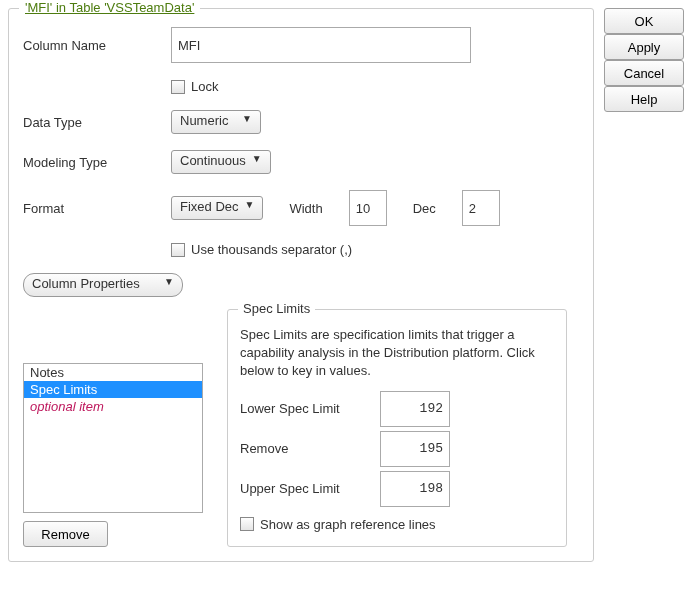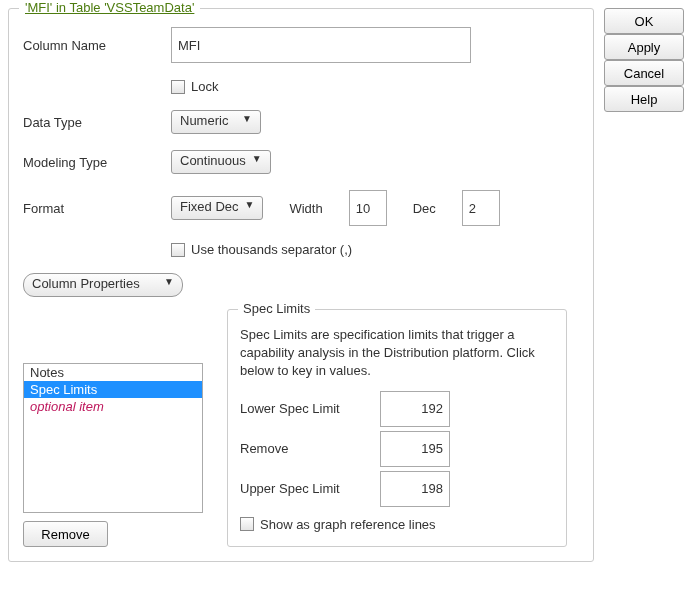--- a/index.html
+++ b/index.html
@@ -61,21 +61,21 @@
   .text-input {
     border: 1px solid #aaa;
     height: 36px;
     padding: 2px 6px;
     font-size: 13px;
     background: #fff;
     color: #333;
   }
   .text-input.wide { width: 300px; }
   .text-input.small { width: 38px; }
-  .text-input.med { width: 70px; text-align: right; }
+  .text-input.med { width: 70px; text-align: right; font-family: Liberation Mono, monospace; }
   .checkbox-wrap {
     display: inline-flex;
     align-items: center;
     gap: 6px;
   }
   .checkbox {
     width: 14px;
     height: 14px;
     border: 1px solid #888;
     background: linear-gradient(#fefefe,#e5e5e5);

